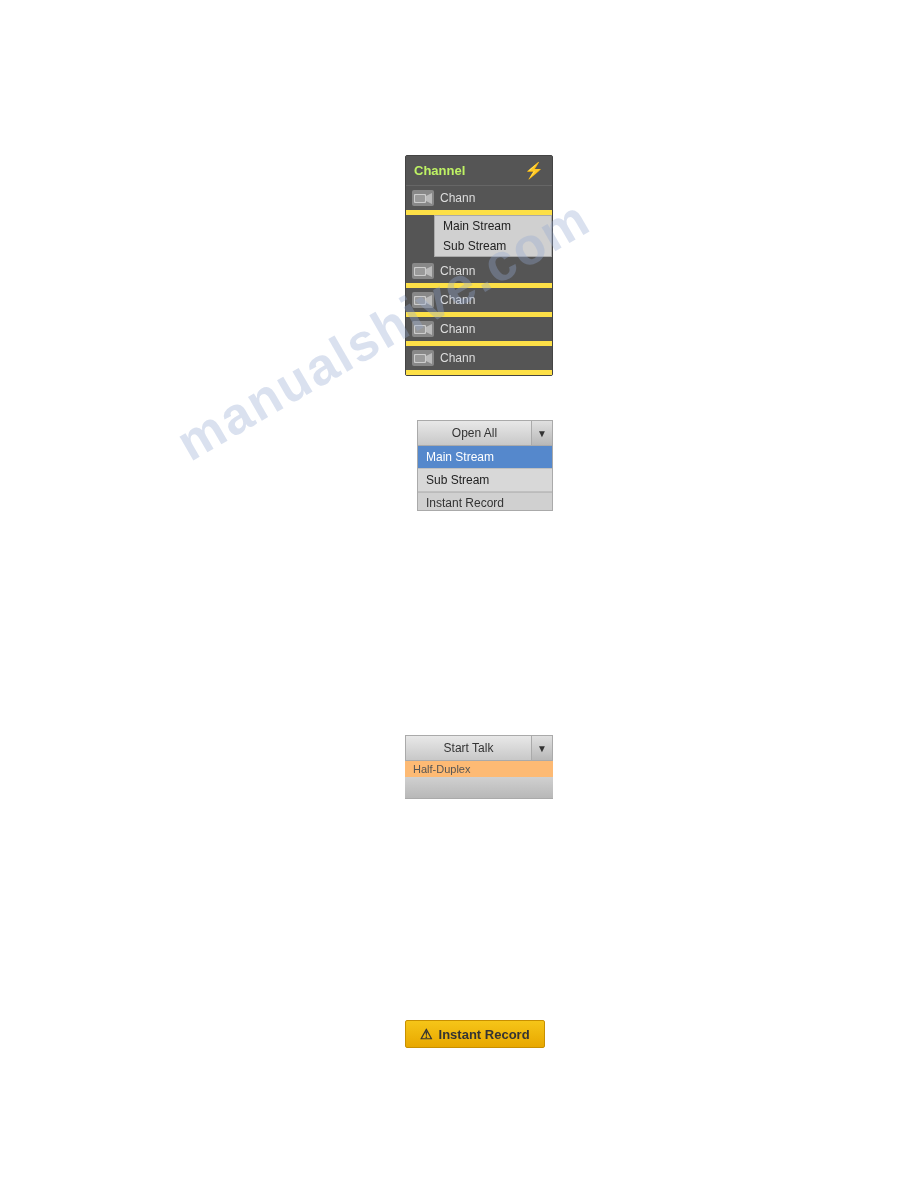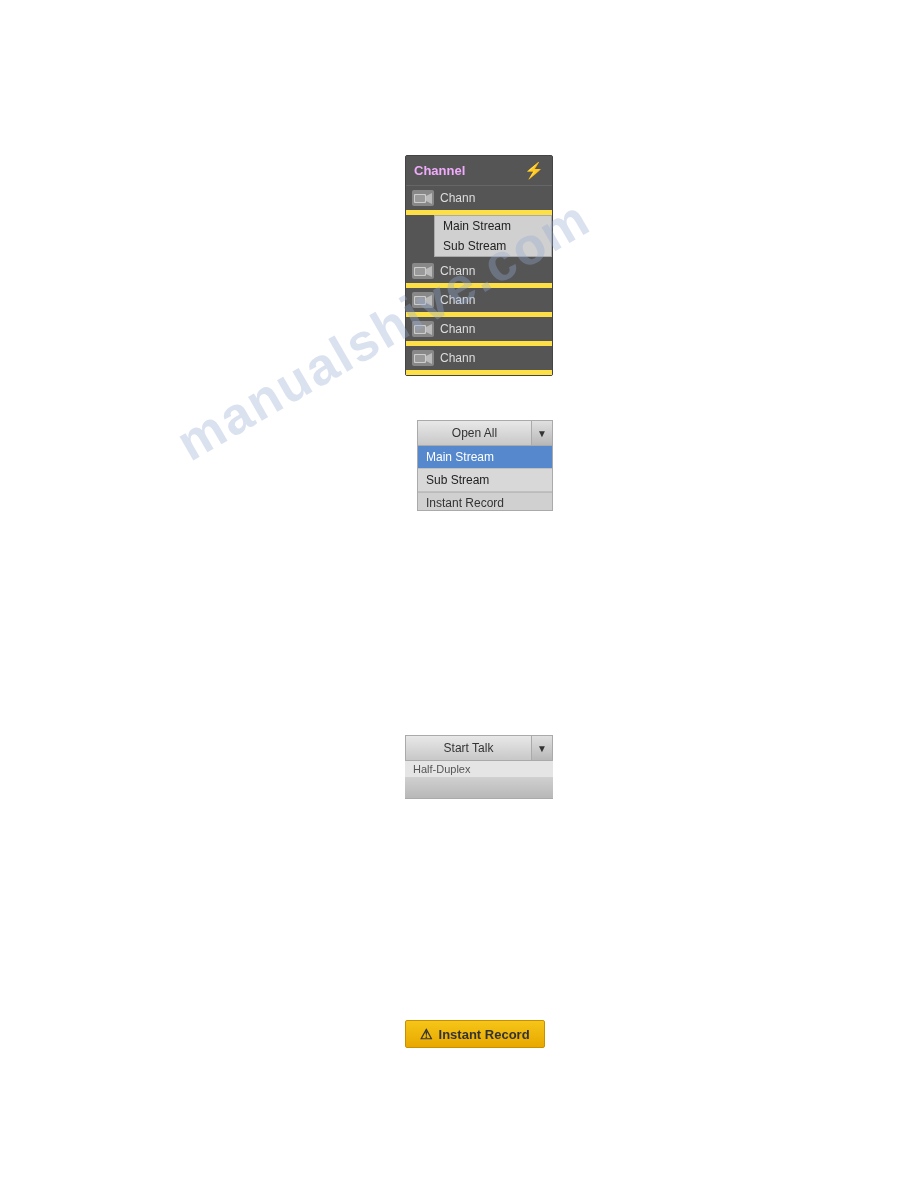--- a/index.html
+++ b/index.html
@@ -44,21 +44,21 @@
     .channel-header {
       display: flex;
       align-items: center;
       justify-content: space-between;
       padding: 5px 8px;
       background: #555555;
       border-bottom: 1px solid #666;
     }
 
     .channel-header-title {
-      color: #f0abfc;
+      color: #bef264;
       font-weight: bold;
       font-size: 13px;
     }
 
     .lightning-icon {
       color: #f0a000;
       font-size: 16px;
     }
 
     .channel-item {
@@ -230,21 +230,21 @@
     
     .starttalk-dropdown-wrap {
       position: relative;
     }
 
     
     .starttalk-partial {
       padding: 2px 8px;
       font-size: 11px;
       color: #555;
-      background: #e5e5e5;
+      background: #fdba74;
       overflow: hidden;
       height: 16px;
     }
 
     
     .gray-row {
       height: 22px;
       background: linear-gradient(to bottom, #d0d0d0, #b8b8b8);
       border-bottom: 1px solid #aaa;
     }

